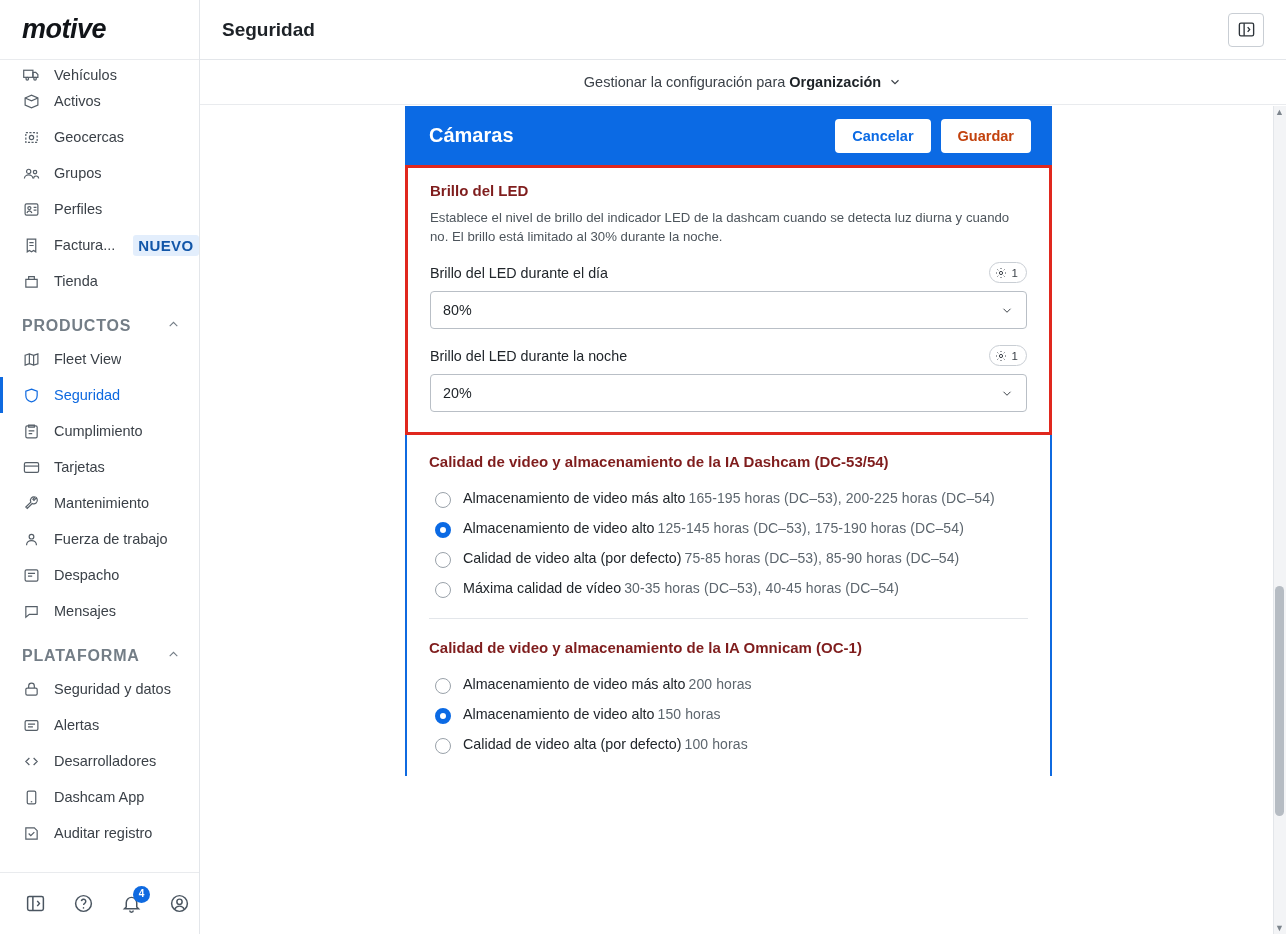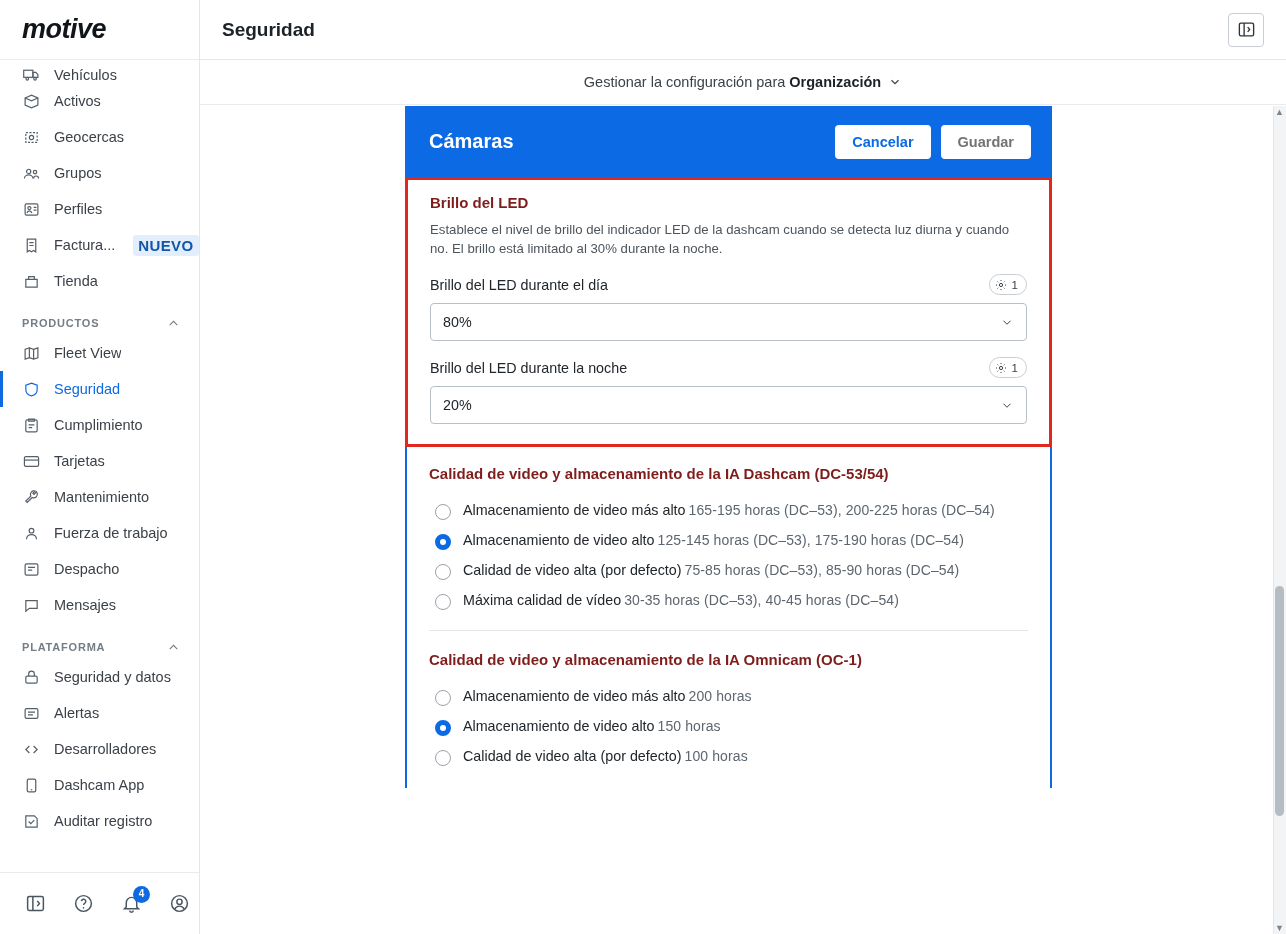--- a/index.html
+++ b/index.html
@@ -83,24 +83,24 @@
     font-weight: bold;
     letter-spacing: 0.4px;
     background: #e3eefc;
     color: #1256a8;
     border-radius: 3px;
     padding: 2px 5px;
     margin-left: 4px;
   }
   .nav-section {
     display: flex;
-    align-items: flex-end;
+    align-items: flex-start;
     justify-content: space-between;
     padding: 18px 20px 6px 22px;
-    font-size: 11px;
+    font-size: 16px;
     letter-spacing: 0.8px;
     color: #737d86;
     font-weight: bold;
     cursor: pointer;
   }
   .chev-up {
     width: 12px; height: 12px;
     color: #737d86;
   }
   .sidebar-footer {
@@ -186,21 +186,21 @@
     position: absolute;
     left: 205px;
     top: -10px;
     width: 647px;
     background: #ffffff;
     border-left: 2px solid #0f6ae0;
     border-right: 2px solid #0f6ae0;
   }
   .panel-header {
     background: #0b6ae4;
-    height: 71px;
+    height: 59px;
     display: flex;
     align-items: center;
     justify-content: space-between;
     padding: 0 19px 0 22px;
     margin-top: 10px;
     gap: 28px;
   }
   .panel-title {
     color: #ffffff;
     font-size: 20px;
@@ -210,21 +210,21 @@
   .btn {
     border-radius: 4px;
     font-size: 14.5px;
     font-weight: bold;
     padding: 8px 16px;
     cursor: pointer;
     border: 1px solid transparent;
     background: #ffffff;
   }
   .btn-cancel { color: #0b6ae4; }
-  .btn-save { color: #737373; }
+  .btn-save { color: #c2410c; }
 
   .section {
     padding: 14px 22px 16px 22px;
   }
   .hl-wrap {
     position: relative;
     border: 3px solid #e0281e;
     margin: 0 -2px;
   }
   .section-title {

